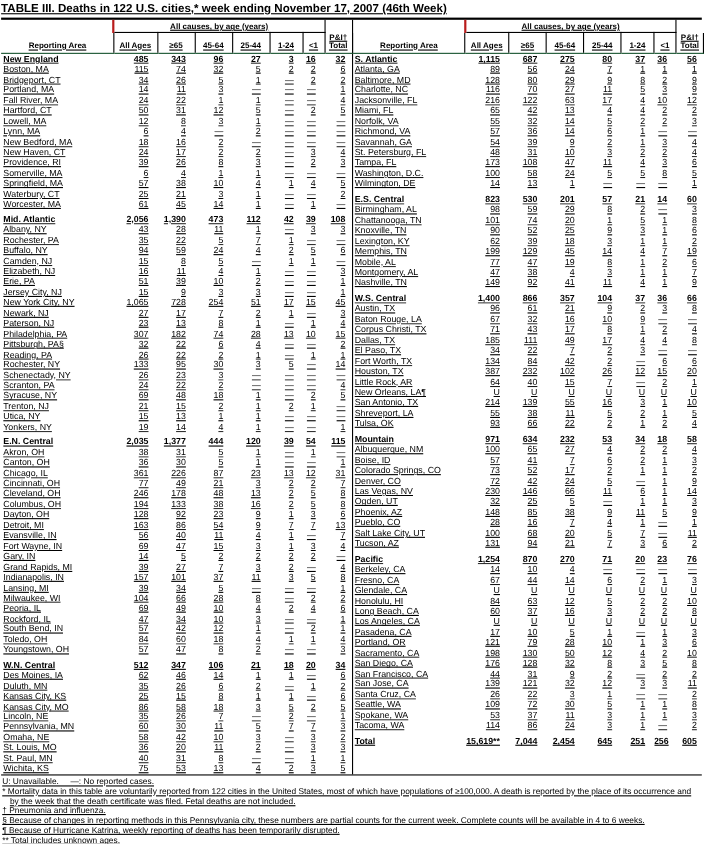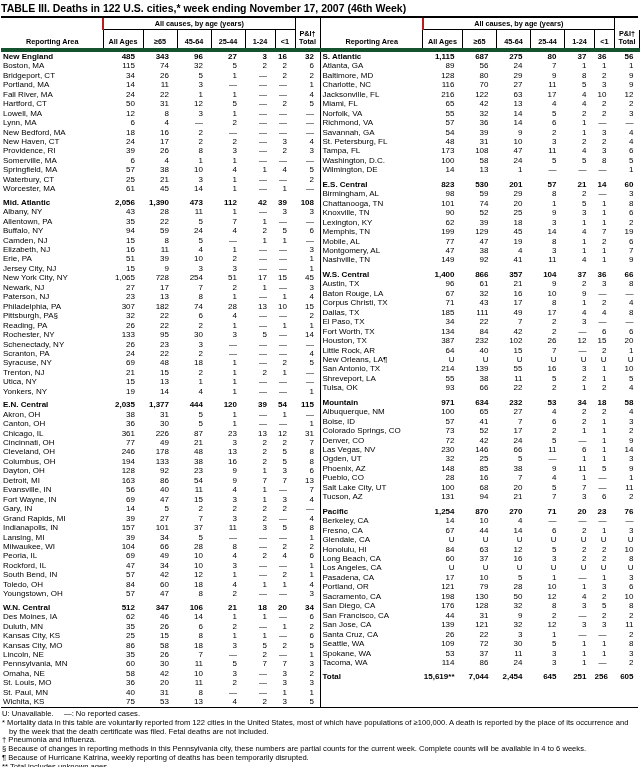--- a/index.html
+++ b/index.html
@@ -1,28 +1,28 @@
 <!DOCTYPE html>
 <html><head>
 <meta charset="utf-8">
 <style>
   html,body { margin:0; padding:0; background:#fff; color:#000;
     font-family:"Liberation Sans","DejaVu Sans",sans-serif; }
-  .page { width:640px; height:767px; box-sizing:border-box; padding:1px 2px 0 1px; overflow:hidden; }
+  .page { width:640px; height:767px; box-sizing:border-box; padding:1px 2px 0 1px; overflow:hidden;text-decoration:underline; }
   .title { font-size:10.5px; font-weight:bold; letter-spacing:0; padding:1px 0 2px 0; white-space:nowrap; }
   .grid { display:flex; border-top:2px solid #000; border-bottom:1px solid #000; }
   .col { width:50%; }
   .col.left { border-right:1px solid #000; }
   table { border-collapse:collapse; table-layout:fixed; width:319px; }
   thead th { font-weight:bold; font-size:7.3px; padding:0 1px; vertical-align:bottom; }
   th.group { border-bottom:1px solid #000; border-left:2px solid #b91c1c; border-right:1px solid #000;
     font-size:7.3px; line-height:11px; height:11px; }
   th.corner { border-bottom:none; }
   th.corner-r { border-left:1px solid #000; }
-  tr.colhead th { border-bottom:4px solid #14532d; border-left:1px solid #000; text-align:center;
+  tr.colhead th { border-bottom:1px solid #14532d; border-left:1px solid #000; text-align:center;
     line-height:8.2px; padding-bottom:2px;margin-left:29px; }
   tr.colhead th.ra { border-left:none; text-align:center; padding-left:2px; }
   tr.colhead th:last-child { border-right:1px solid #000; }
   td { font-size:8px; line-height:9.45px; height:9.45px; padding:0; white-space:nowrap; overflow:hidden; }
   td.name { padding-left:2px; }
   td.num { text-align:right; padding-right:8px; }
   td.num.pi { padding-right:6px; }
   tr.section td { font-weight:bold; }
   tr.gap td { height:4px; line-height:4px; font-size:1px; }
   tr.gap.rgap td { height:5px; line-height:5px; }
@@ -234,21 +234,21 @@
               <td class="name">Albany, NY</td>
               <td class="num">43</td>
               <td class="num">28</td>
               <td class="num">11</td>
               <td class="num">1</td>
               <td class="num">—</td>
               <td class="num">3</td>
               <td class="num pi">3</td>
             </tr>
             <tr class="">
-              <td class="name">Allentown, PA</td>
+              <td class="name">Rochester, PA</td>
               <td class="num">35</td>
               <td class="num">22</td>
               <td class="num">5</td>
               <td class="num">7</td>
               <td class="num">1</td>
               <td class="num">—</td>
               <td class="num pi">—</td>
             </tr>
             <tr class="">
               <td class="name">Buffalo, NY</td>

